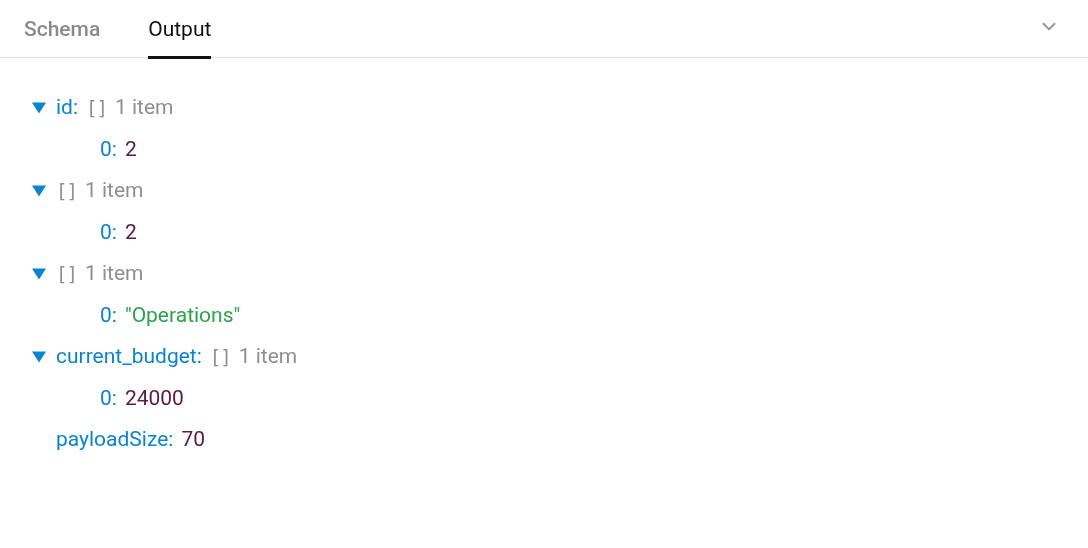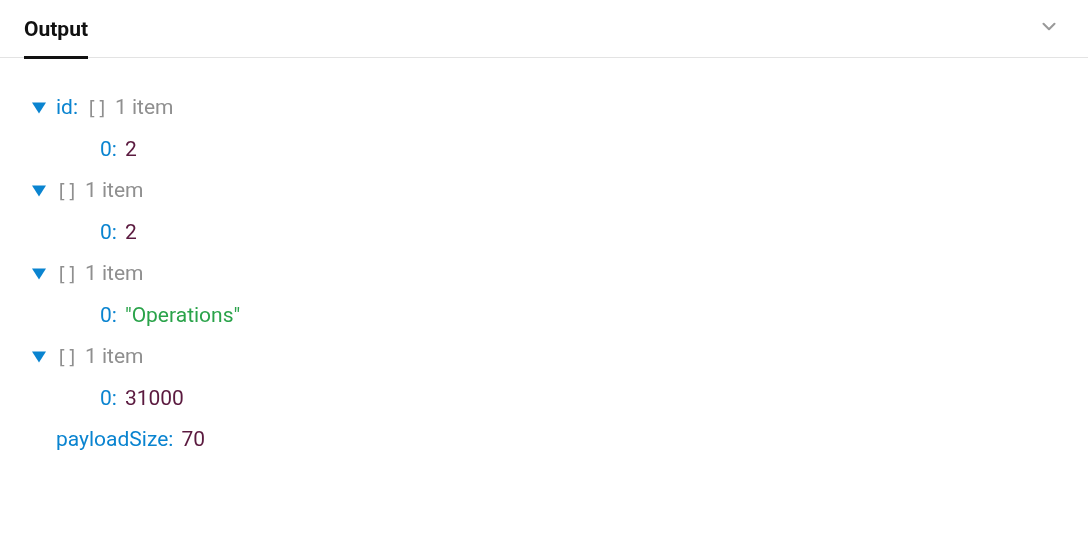--- a/index.html
+++ b/index.html
@@ -27,21 +27,21 @@
     height: 58px;
     display: flex;
     align-items: center;
     color: #8a8a8a;
     font-weight: 500;
     cursor: pointer;
     position: relative;
   }
   .tab.active {
     color: #111;
-    font-weight: 700;
+    font-weight: 400;
   }
   .tab.active::after {
     content: "";
     position: absolute;
     left: 0; right: 0; bottom: -1px;
     height: 3px;
     background: #111;
   }
   .collapse-btn {
     position: absolute;
@@ -77,20 +77,23 @@
   .val-str { color: #2aa34a; }
   .indent-1 { padding-left: 44px; }
   .idx { color: #0a84d0; }
   .idx-colon { color: #0a84d0; }
   .spacer-none { width: 18px; display:inline-block; }
 </style>
 </head>
 <body>
 
 <div class="tabs">
+  <div class="tab">
+    <span>Schema</span>
+  </div>
   <div class="tab active">
     <span>Output</span>
   </div>
   <div class="collapse-btn">
     <svg width="22" height="22" viewBox="0 0 24 24" fill="none" stroke="currentColor" stroke-width="2.3" stroke-linecap="round" stroke-linejoin="round">
         <polyline points="6 9 12 15 18 9"></polyline>
       </svg>
   </div>
 </div>
 
@@ -141,27 +144,28 @@
     <span><span class="idx">0</span><span class="idx-colon">:</span></span>
     <span class="val-str">"Operations"</span>
   </div>
 
   <div class="row">
     <span class="toggle">
       <svg width="14" height="14" viewBox="0 0 10 10">
           <polygon points="0,1 10,1 5,9" fill="#0a84d0"></polygon>
         </svg>
     </span>
+    <span><span class="key">current_budget</span><span class="colon">:</span></span>
     <span class="brackets">[]</span>
     <span class="count">1 item</span>
   </div>
   <div class="row indent-1">
     <span class="spacer-none"></span>
     <span><span class="idx">0</span><span class="idx-colon">:</span></span>
-    <span class="val-num">31000</span>
+    <span class="val-num">24000</span>
   </div>
 
   <div class="row" style="padding-left:26px;align-items:center;">
     <span><span class="key">payloadSize</span><span class="colon">:</span></span>
     <span class="val-num">70</span>
   </div>
 
 </div>
 
 </body></html>

